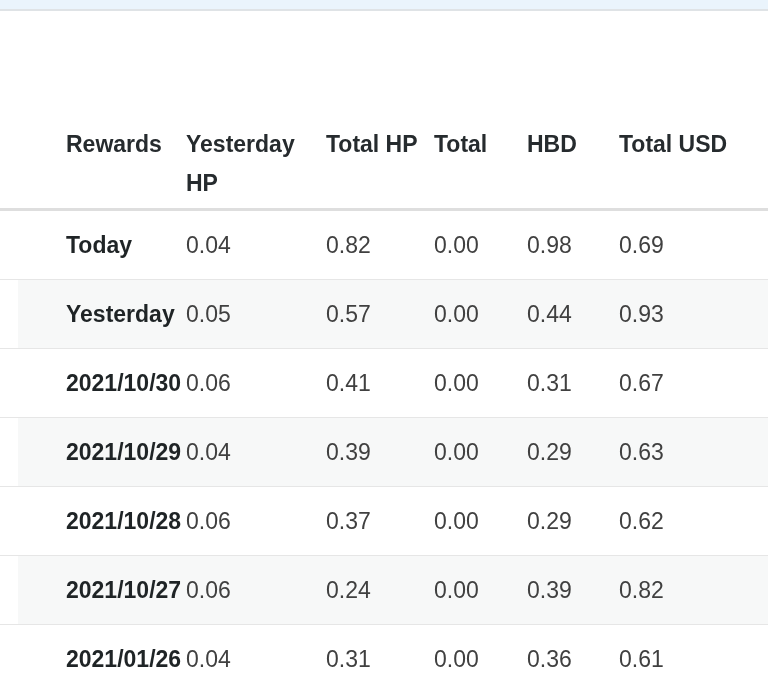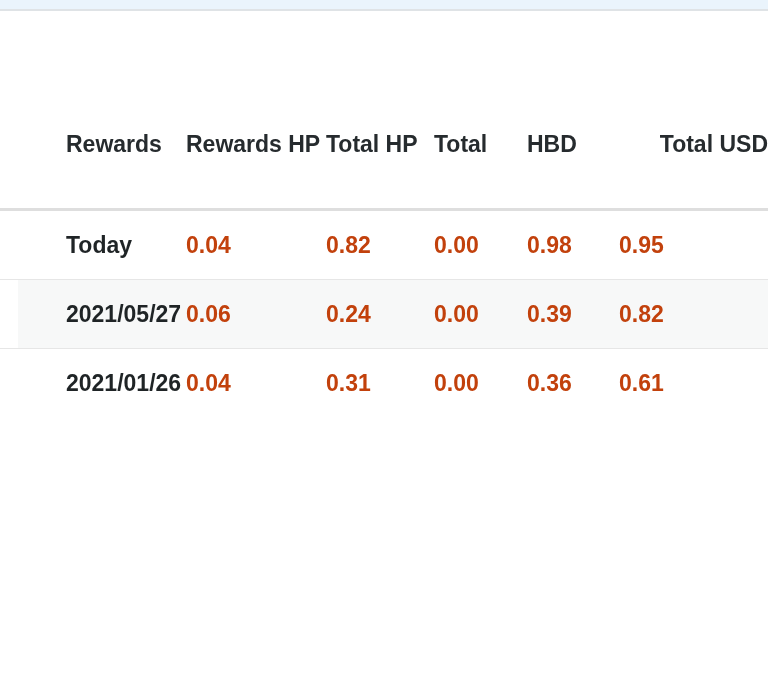--- a/index.html
+++ b/index.html
@@ -57,31 +57,31 @@
     padding: 0;
     line-height: 39px;
     height: 149px;
     border-bottom: 3px solid #dedede;
   }
   thead th .hd {
     display: block;
     padding-top: 66px;
   }
   thead th.th-label .hd { padding-left: 66px; }
-  thead th.th-total .hd { padding-right: 0px; text-align: right; }
+  thead th.th-total .hd { padding-right: 0px; }
 
   tbody td {
     font-size: 23px;
-    color: #c2410c;
+    color: #404040;
     text-align: left;
     padding: 0;
     height: 68px;
     line-height: 68px;
     border-bottom: 1px solid #e6e6e6;
-    font-weight: bold;
+    font-weight: normal;
     white-space: nowrap;
   }
   tbody td.cell-label {
     font-weight: bold;
     color: #1f2426;
     padding-left: 66px;
   }
   tbody tr.striped td {
     background: #f7f8f8;
   }
@@ -108,21 +108,21 @@
         <col class="c-hive">
           <col class="c-hbd">
           <col class="c-total">
       </colgroup>
       <thead>
         <tr>
           <th class="th-label">
               <span class="hd">Rewards</span>
             </th>
           <th>
-              <span class="hd">Rewards HP</span>
+              <span class="hd">Yesterday HP</span>
             </th>
           <th>
               <span class="hd">Total HP</span>
             </th>
           <th>
               <span class="hd">Total</span>
             </th>
           <th>
               <span class="hd">HBD</span>
             </th>
@@ -132,29 +132,61 @@
         </tr>
       </thead>
       <tbody>
 
         <tr>
           <td class="cell-label">Today</td>
           <td>0.04</td>
           <td>0.82</td>
           <td>0.00</td>
           <td>0.98</td>
-          <td>0.95</td>
-        </tr>
-
-
-
-
+          <td>0.69</td>
+        </tr>
 
         <tr class="striped">
-          <td class="cell-label">2021/05/27</td>
+          <td class="cell-label">Yesterday</td>
+          <td>0.05</td>
+          <td>0.57</td>
+          <td>0.00</td>
+          <td>0.44</td>
+          <td>0.93</td>
+        </tr>
+
+        <tr>
+          <td class="cell-label">2021/10/30</td>
+          <td>0.06</td>
+          <td>0.41</td>
+          <td>0.00</td>
+          <td>0.31</td>
+          <td>0.67</td>
+        </tr>
+
+        <tr class="striped">
+          <td class="cell-label">2021/10/29</td>
+          <td>0.04</td>
+          <td>0.39</td>
+          <td>0.00</td>
+          <td>0.29</td>
+          <td>0.63</td>
+        </tr>
+
+        <tr>
+          <td class="cell-label">2021/10/28</td>
+          <td>0.06</td>
+          <td>0.37</td>
+          <td>0.00</td>
+          <td>0.29</td>
+          <td>0.62</td>
+        </tr>
+
+        <tr class="striped">
+          <td class="cell-label">2021/10/27</td>
           <td>0.06</td>
           <td>0.24</td>
           <td>0.00</td>
           <td>0.39</td>
           <td>0.82</td>
         </tr>
 
         <tr>
           <td class="cell-label">2021/01/26</td>
           <td>0.04</td>

